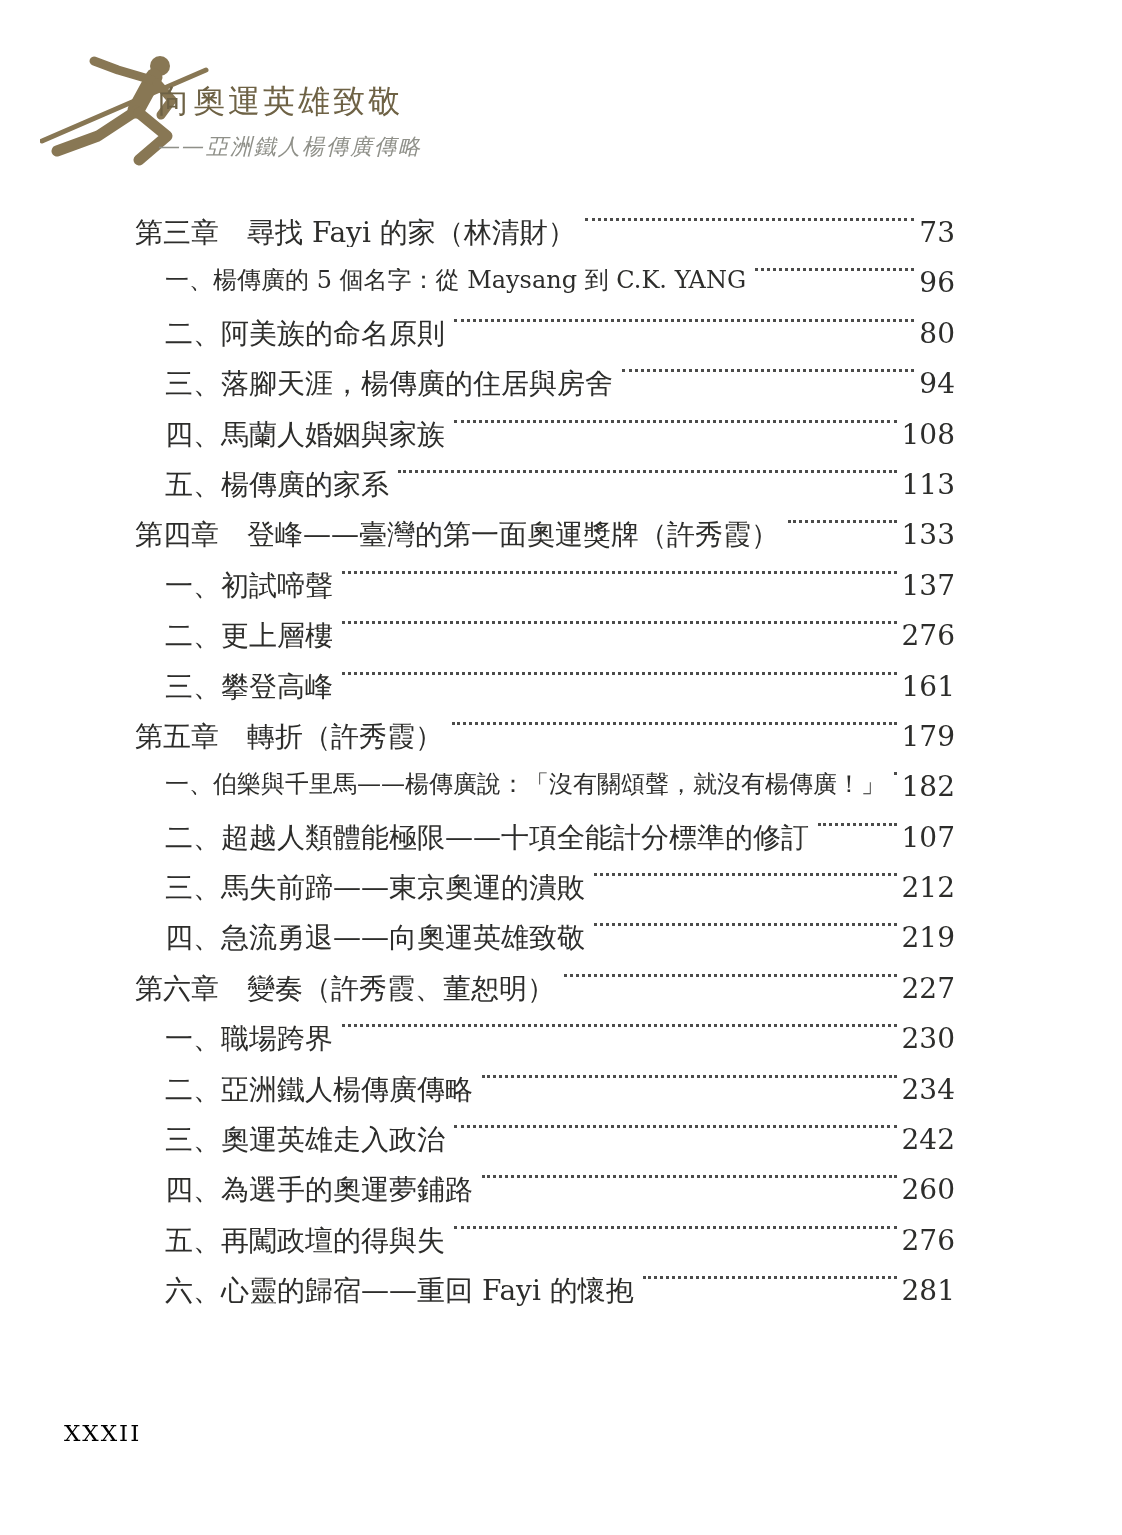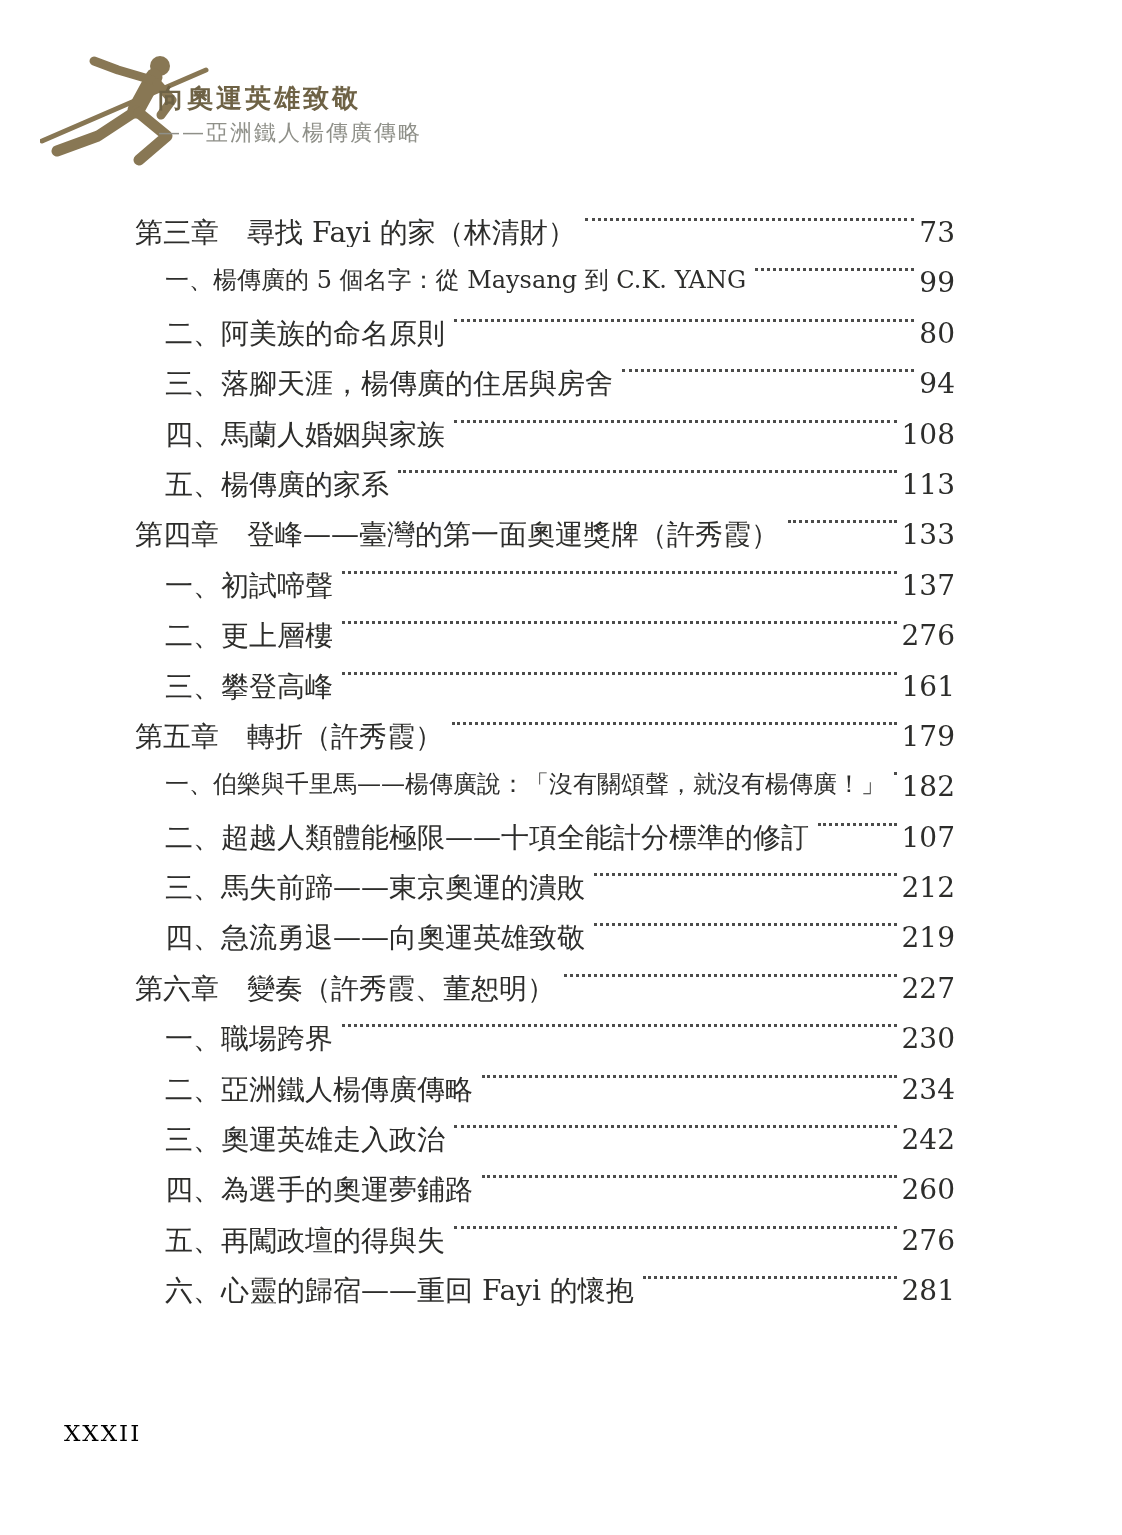--- a/index.html
+++ b/index.html
@@ -11,32 +11,33 @@
     font-family: "DejaVu Serif", "Liberation Serif", serif;
     color: #2d2d2b;
     overflow: hidden;
   }
 
   
   .logo { position: absolute; left: 40px; top: 46px; width: 420px; height: 130px; }
   .logo-figure { position: absolute; left: 0; top: 2px; }
   .logo-text { position: absolute; left: 118px; top: 38px; white-space: nowrap; }
   .logo-title {
-    font-size: 26px;
-    font-weight: bold;
+    font-size: 32px;
+    font-weight: normal;
     color: #6e6245;
     letter-spacing: 3px;
     line-height: 1.1;
   }
   .logo-subtitle {
     font-size: 22px;
     color: #8f9089;
     letter-spacing: 2px;
-    margin-top: 8px;
+    margin-top: 16px;
     line-height: 1.1;
+    font-style: italic;
   }
 
   
   .toc {
     position: absolute;
     left: 135px;
     top: 218px;
     width: 820px;
   }
   .toc-row {
@@ -105,21 +106,21 @@
 
   <div class="toc">
       <div class="toc-row chapter">
       <span class="toc-label">第三章　尋找 Fayi 的家（林清財）</span>
       <span class="toc-dots"></span>
       <span class="toc-page">73</span>
     </div>
       <div class="toc-row section long">
       <span class="toc-label">一、楊傳廣的 5 個名字：從 Maysang 到 C.K. YANG</span>
       <span class="toc-dots"></span>
-      <span class="toc-page">99</span>
+      <span class="toc-page">96</span>
     </div>
       <div class="toc-row section">
       <span class="toc-label">二、阿美族的命名原則</span>
       <span class="toc-dots"></span>
       <span class="toc-page">80</span>
     </div>
       <div class="toc-row section">
       <span class="toc-label">三、落腳天涯，楊傳廣的住居與房舍</span>
       <span class="toc-dots"></span>
       <span class="toc-page">94</span>

